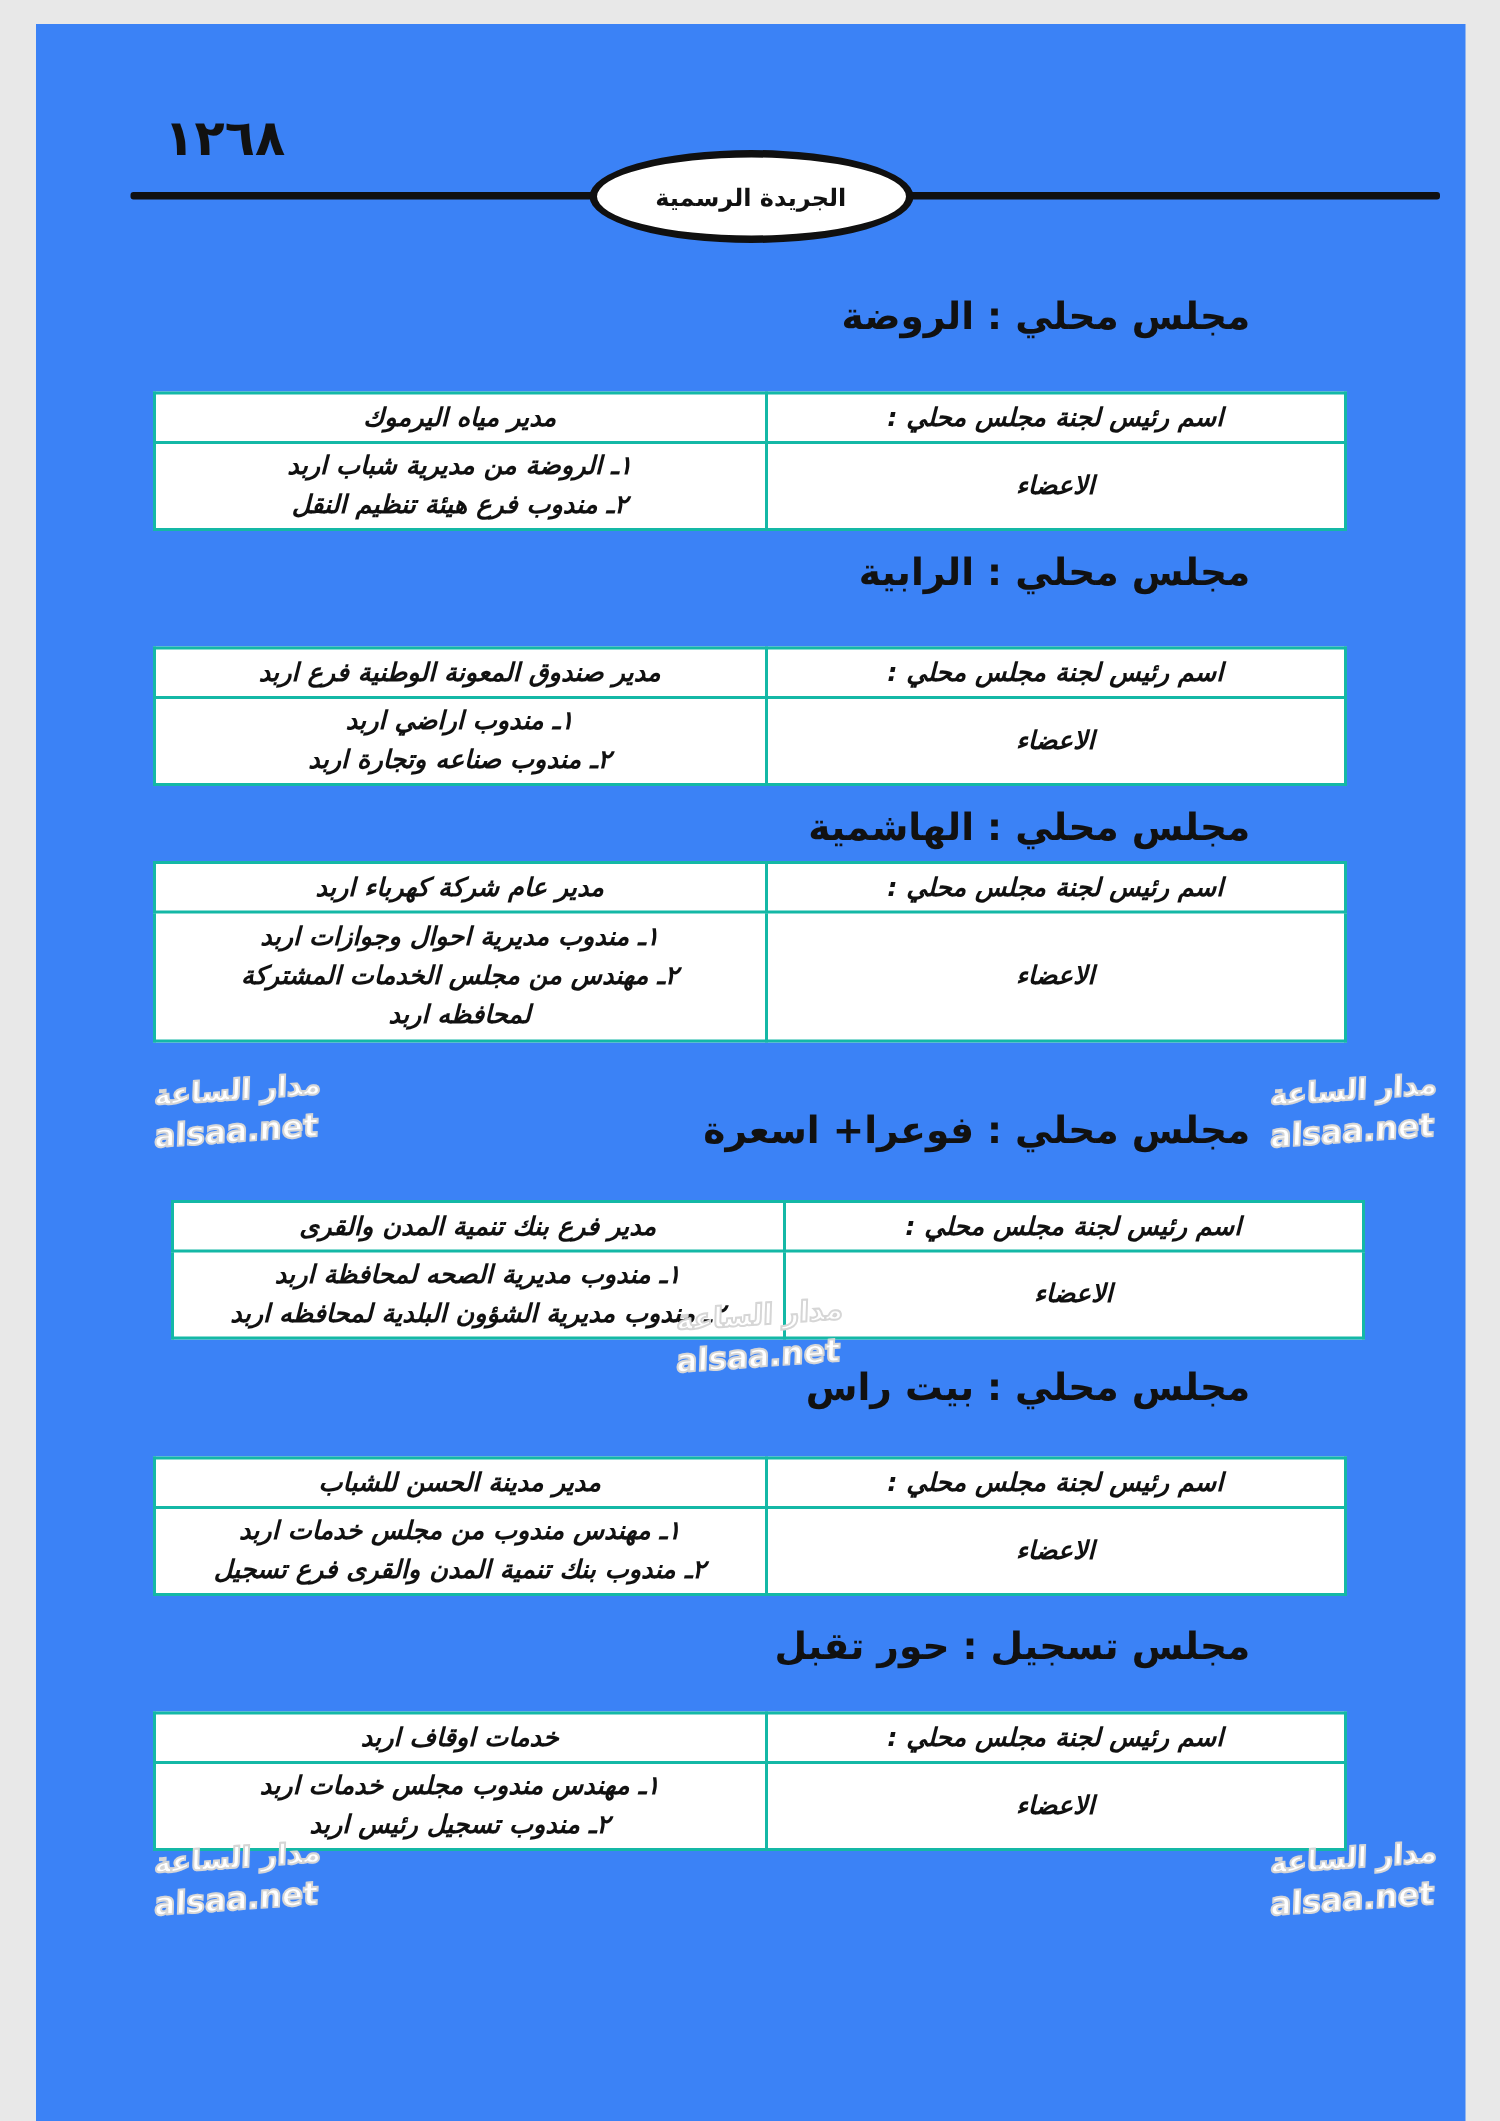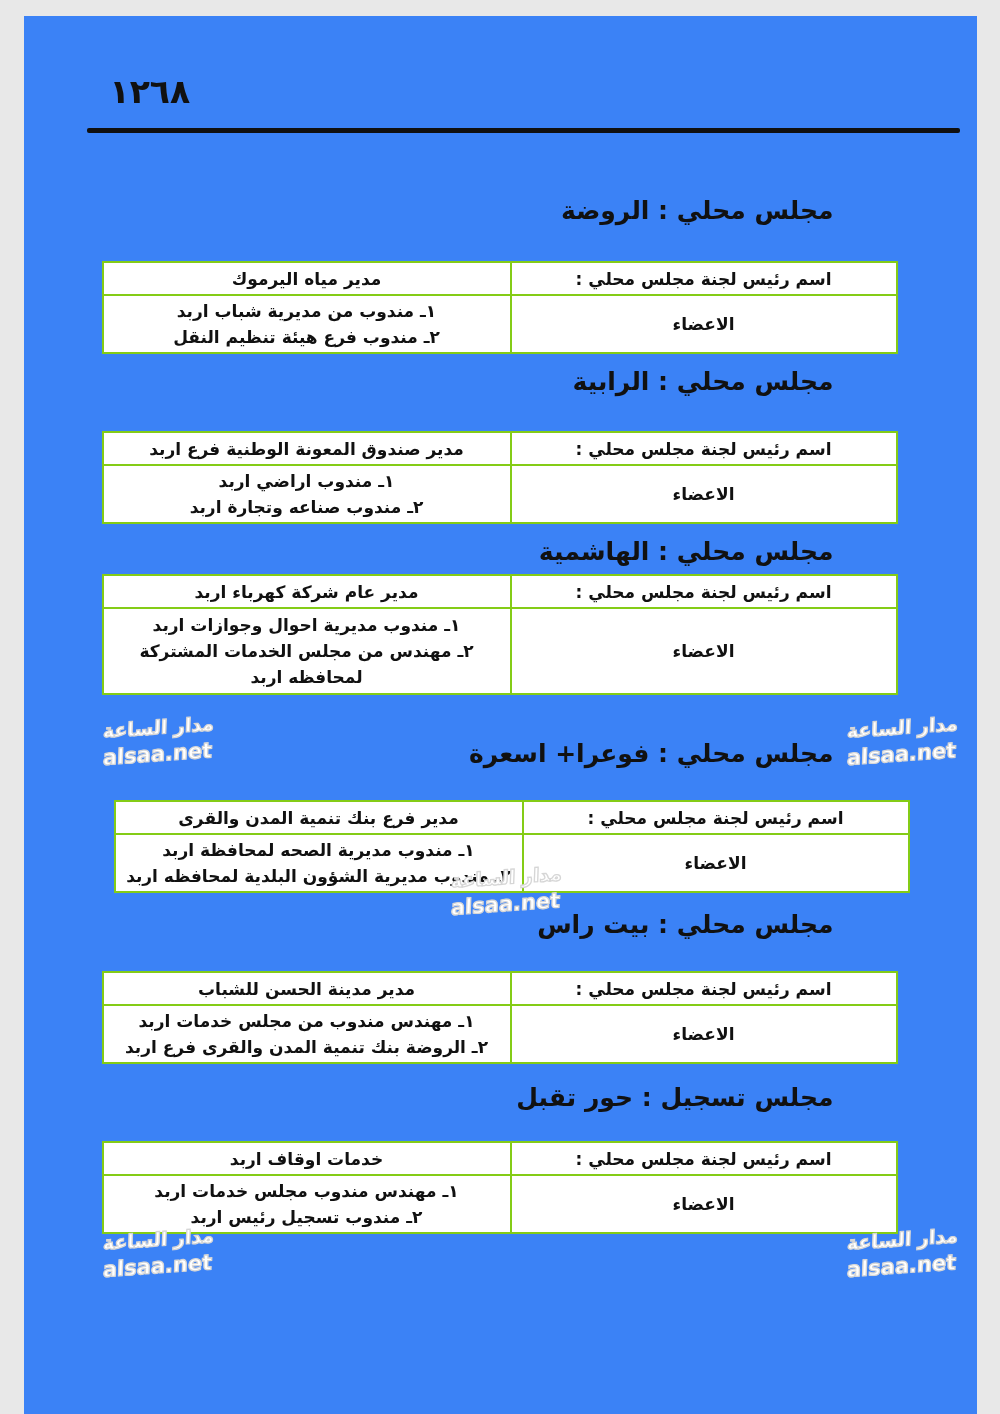--- a/index.html
+++ b/index.html
@@ -78,26 +78,27 @@
   }
   #table-4 { left: 90px; }
   #table-1 { top: 245px; }
   #table-2 { top: 415px; }
   #table-3 { top: 558px; }
   #table-4 { top: 784px; }
   #table-5 { top: 955px; }
   #table-6 { top: 1125px; }
 
   .ctable td {
-    border: 2px solid #84cc16;
+    border: 2px solid #14b8a6;
     font-size: 17px;
     font-weight: bold;
     text-align: center;
     vertical-align: middle;
     padding: 2px 10px;
+    font-style: italic;
   }
   .ctable col.col-label { width: 386px; }
   .ctable col.col-value { width: 408px; }
   .ctable tr.row-head td { height: 27px; }
   .ctable tr.row-members td { height: 52px; }
   #table-3 tr.row-members td { height: 80px; }
 
   .label-cell { letter-spacing: 0.3px; }
   .member-line { line-height: 26px; white-space: nowrap; }
   #table-3 .member-line { white-space: normal; }
@@ -123,36 +124,39 @@
   #wm-4 { left: 68px;  top: 1210px; }
   #wm-5 { left: 812px; top: 1210px; }
 </style>
 </head>
 <body>
 
 <div class="page">
 
   <div class="page-number">١٢٦٨</div>
   <div class="header-rule"></div>
+  <div class="gazette-badge">
+    <span>الجريدة الرسمية</span>
+  </div>
 
   <div class="sec-title" id="title-1">مجلس محلي : الروضة</div>
   <table class="ctable" id="table-1">
     <colgroup>
         <col class="col-label">
         <col class="col-value">
       </colgroup>
     <tbody>
         <tr class="row-head">
       <td class="label-cell">اسم رئيس لجنة مجلس محلي  :</td>
       <td>مدير مياه اليرموك</td>
     </tr>
     <tr class="row-members">
       <td class="label-cell">الاعضاء</td>
       <td>
-        <div class="member-line">١ـ مندوب من مديرية  شباب اربد</div>
+        <div class="member-line">١ـ الروضة من مديرية  شباب اربد</div>
         <div class="member-line">٢ـ مندوب فرع هيئة تنظيم النقل</div>
       </td>
     </tr>
   </tbody>
     </table>
 
   <div class="sec-title" id="title-2">مجلس محلي : الرابية</div>
   <table class="ctable" id="table-2">
     <colgroup>
         <col class="col-label">
@@ -224,21 +228,21 @@
       </colgroup>
     <tbody>
         <tr class="row-head">
       <td class="label-cell">اسم رئيس لجنة مجلس محلي  :</td>
       <td>مدير مدينة الحسن للشباب</td>
     </tr>
     <tr class="row-members">
       <td class="label-cell">الاعضاء</td>
       <td>
         <div class="member-line">١ـ    مهندس مندوب من مجلس خدمات اربد</div>
-        <div class="member-line">٢ـ    الروضة بنك تنمية المدن والقرى فرع اربد</div>
+        <div class="member-line">٢ـ    مندوب بنك تنمية المدن والقرى فرع تسجيل</div>
       </td>
     </tr>
   </tbody>
     </table>
 
   <div class="sec-title" id="title-6">مجلس تسجيل : حور تقبل</div>
   <table class="ctable" id="table-6">
     <colgroup>
         <col class="col-label">
         <col class="col-value">

